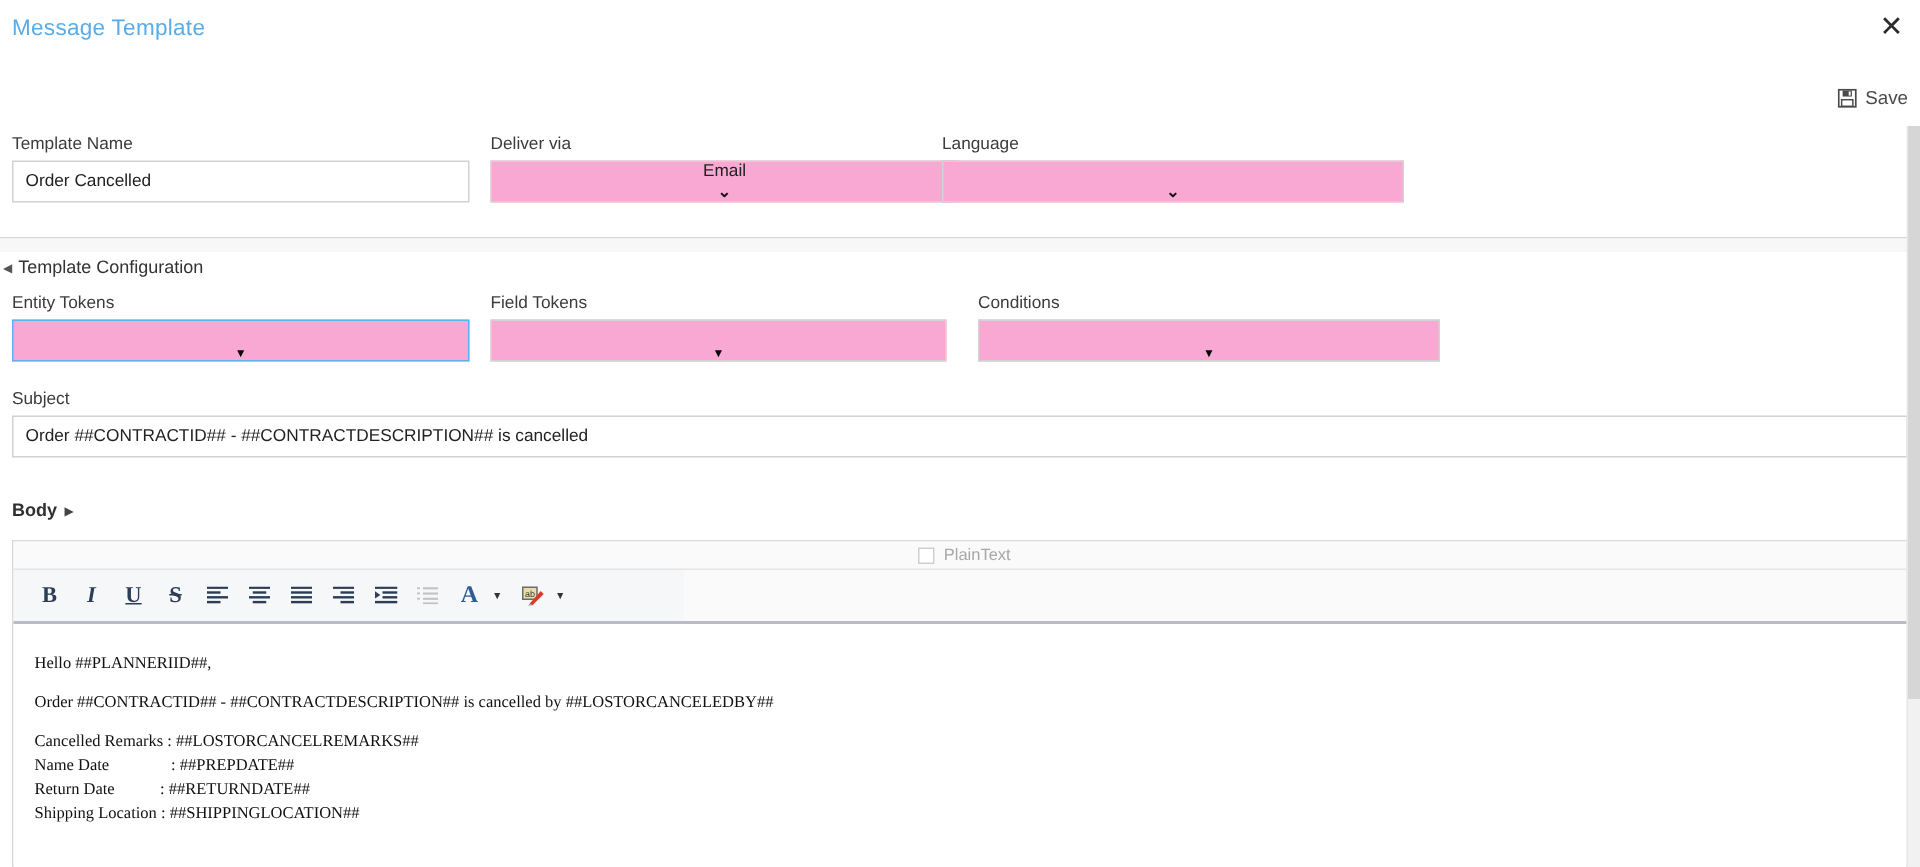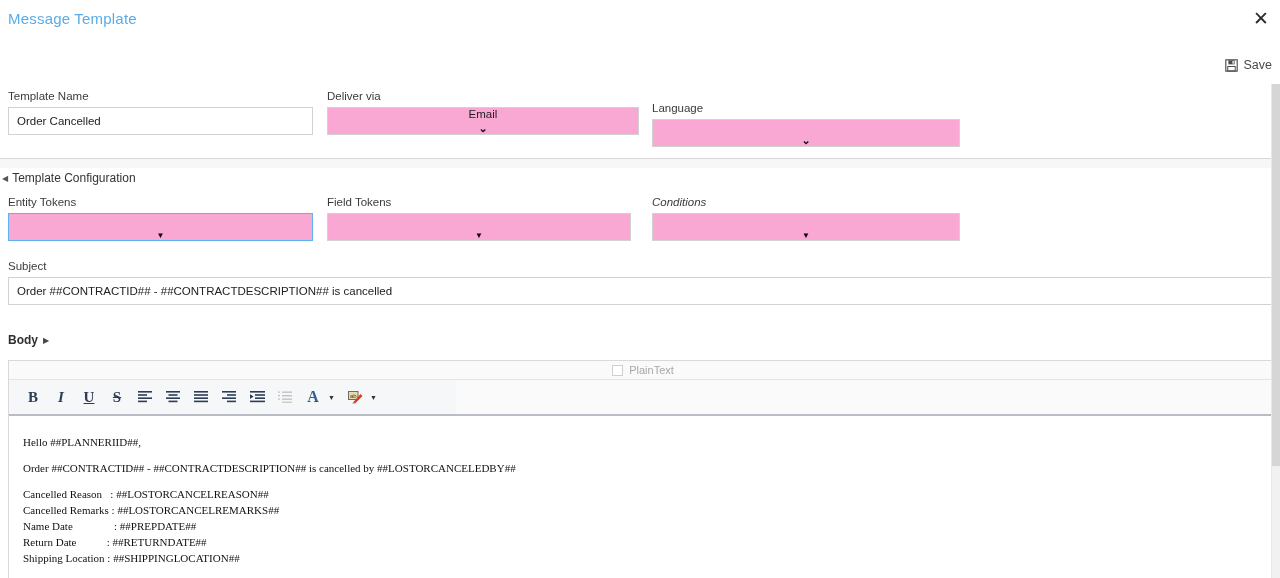--- a/index.html
+++ b/index.html
@@ -45,21 +45,21 @@
     display:flex; align-items:center; justify-content:space-between;flex-direction:column;
   }
   .fselect.focused { border:1px solid #5cb3f0; }
   .chev { font-size:11px; color:#111; font-weight:bold; line-height:1; }
   .tri  { font-size:8px; color:#000; line-height:1; }
 
   
   .row1 { position:absolute; left:0; top:90px; width:1280px; }
   .row1 .c1 { position:absolute; left:8px;   width:305px; }
   .row1 .c2 { position:absolute; left:327px; width:312px; }
-  .row1 .c3 { position:absolute; left:652px; width:308px;margin-top:12px; }
+  .row1 .c3 { position:absolute; left:628px; width:308px; }
 
   
   .sec-div {
     position:absolute; left:0; top:158px; width:1280px; height:1px;
     background:#d8d8d8;
   }
   .sec-band {
     position:absolute; left:0; top:159px; width:1280px; height:9px;
     background:#f7f7f7;
   }
@@ -67,21 +67,21 @@
     position:absolute; left:0; top:168px; width:1280px; height:20px;
     display:flex; align-items:center;
   }
   .sec-caret { font-size:8px; color:#555; margin:0 4px 0 2px; }
   .sec-title { font-size:12px; color:#333; }
 
   
   .row2 { position:absolute; left:0; top:196px; width:1280px; }
   .row2 .c1 { position:absolute; left:8px;   width:305px; }
   .row2 .c2 { position:absolute; left:327px; width:304px; }
-  .row2 .c3 { position:absolute; left:652px; width:308px;font-style:italic; }
+  .row2 .c3 { position:absolute; left:652px; width:308px; }
 
   
   .subj { position:absolute; left:8px; top:260px; width:1264px; }
 
   
   .body-head {
     position:absolute; left:8px; top:333px;
     display:flex; align-items:center; gap:5px;
   }
   .body-lbl { font-size:12px; font-weight:bold; color:#2f2f2f; }
@@ -338,21 +338,20 @@
         </svg>
       </div>
       <span class="caret-sm">▼</span>
     </div>
 
     <div class="ed-rule"></div>
 
     <div class="ed-body">
       <div class="bline gap">Hello ##PLANNERIID##,</div>
       <div class="bline gap">Order ##CONTRACTID## - ##CONTRACTDESCRIPTION## is cancelled by ##LOSTORCANCELEDBY##</div>
-      <div class="bline">Cancelled Reason   : ##LOSTORCANCELREASON##</div>
       <div class="bline">Cancelled Remarks : ##LOSTORCANCELREMARKS##</div>
       <div class="bline">Name Date               : ##PREPDATE##</div>
       <div class="bline">Return Date           : ##RETURNDATE##</div>
       <div class="bline">Shipping Location : ##SHIPPINGLOCATION##</div>
     </div>
   </div>
 
   <div class="sb-edge"></div>
   <div class="sb-track"></div>
   <div class="sb-thumb"></div>

